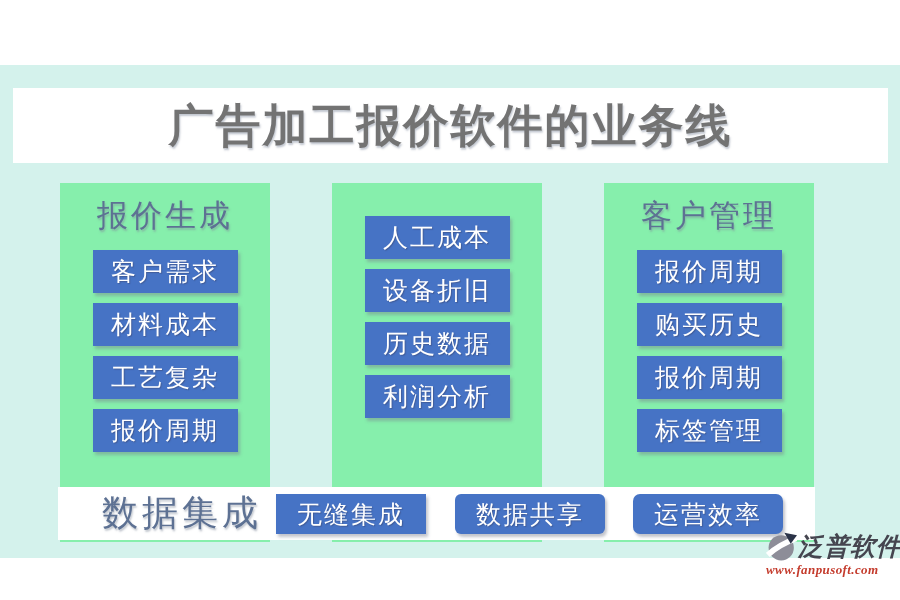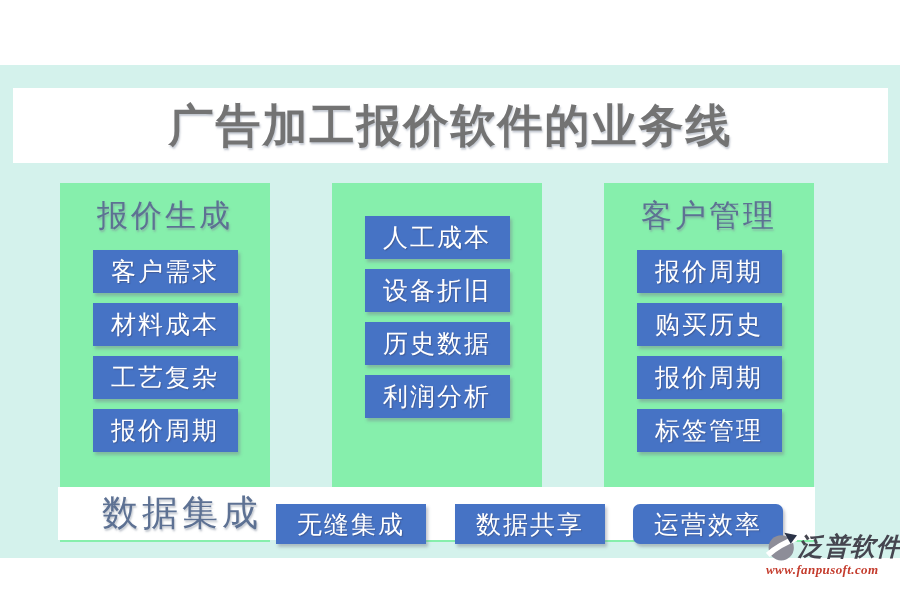--- a/index.html
+++ b/index.html
@@ -104,37 +104,37 @@
     height: 53px;
     line-height: 53px;
     font-size: 36px;
     color: #5d7193;
     letter-spacing: 4px;
     text-shadow: 1px 2px 2px rgba(130,140,155,0.5);
     white-space: nowrap;
   }
   .bottom-btn {
     position: absolute;
-    top: 17px;
+    top: 7px;
     width: 150px;
     height: 40px;
     background: #4673c5;
     color: #ffffff;
     display: flex;
     align-items: center;
     justify-content: center;
     font-size: 25px;
     letter-spacing: 2px;
     box-shadow: 2px 3px 3px rgba(120,125,140,0.45);
     text-shadow: 1px 1px 1px rgba(60,70,110,0.5);
     cursor: pointer;
     white-space: nowrap;
   }
   .bottom-btn.b1 { left: 218px; }
-  .bottom-btn.b2 { left: 397px; }
+  .bottom-btn.b2 { left: 397px; border-radius: 6px; }
   .bottom-btn.b3 { left: 575px; border-radius: 7px; }
   .watermark {
     position: absolute;
     left: 766px;
     top: 532px;
     width: 134px;
     font-style: italic;
   }
   .wm-top {
     display: flex;

